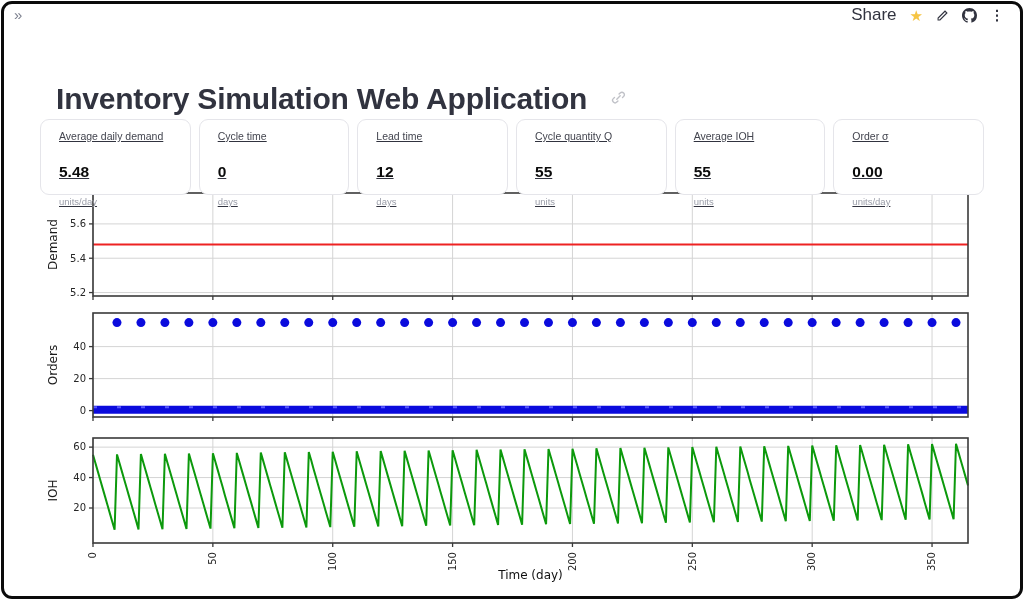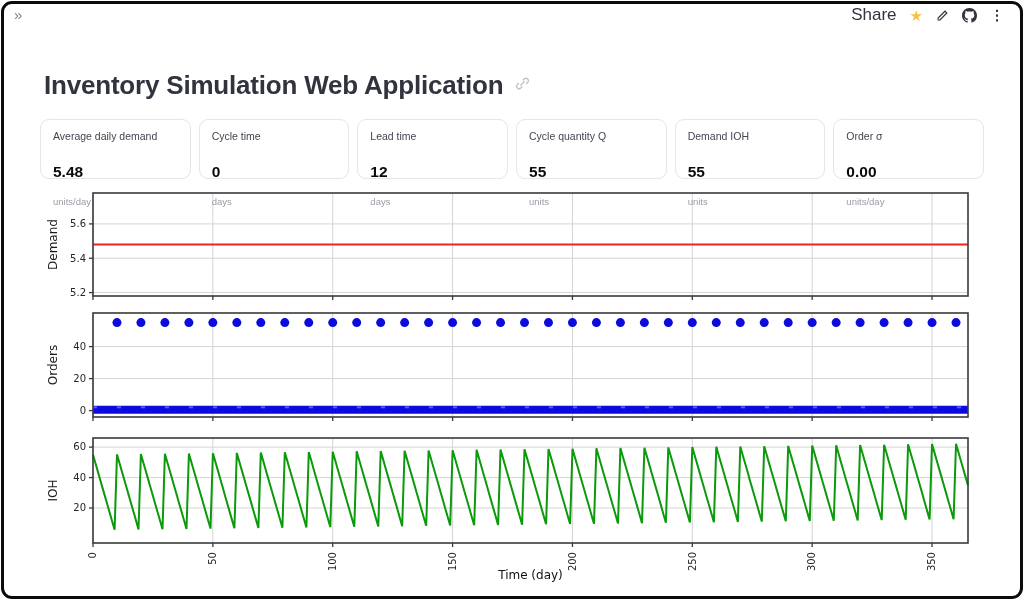--- a/index.html
+++ b/index.html
@@ -10,26 +10,26 @@
   
   .app-header{position:absolute;left:0;top:0;width:100%;height:30px;z-index:5;}
   .collapse{position:absolute;left:14px;top:6px;font-size:15px;color:#7d818f;cursor:pointer;}
   .hright{position:absolute;right:20px;top:6px;display:flex;align-items:center;gap:13px;height:18px;}
   .share{font-size:17px;color:#31333f;cursor:pointer;}
   .star{color:#f6c544;font-size:15px;line-height:15px;cursor:pointer;}
   .hicon{display:inline-flex;align-items:center;cursor:pointer;}
   .kebab{font-size:14px;color:#31333f;font-weight:bold;cursor:pointer;}
   
   .title-row{position:absolute;left:40px;top:66px;display:flex;align-items:center;gap:8px;z-index:5;}
-  h1{margin:4px;font-size:26px;font-weight:700;color:#31333f;letter-spacing:-0.2px;}
+  h1{margin:16px;font-size:30px;font-weight:700;color:#31333f;letter-spacing:-0.2px;}
   .linkicon{opacity:.55;}
   
   .metrics{position:absolute;left:40px;top:119px;width:944px;display:flex;gap:8px;z-index:5;}
   .card{flex:1;border:1px solid #e5e5ea;border-radius:9px;background:#fff;
-        padding:10px 14px 9px 12px;height:60px;box-sizing:border-box;}
+        padding:10px 14px 9px 18px;height:76px;box-sizing:border-box;text-decoration:underline;}
   .card .lbl{font-size:10.5px;color:#43454f;line-height:12px;}
   .card .val{font-size:15.5px;font-weight:700;color:#0b0b0b;margin-top:21px;line-height:17px;}
   .card .unit{font-size:9.5px;color:#9a9da8;margin-top:16px;line-height:11px;}
   
   #charts{position:absolute;left:0;top:0;z-index:2;}
   #charts text{font-family:"DejaVu Sans",sans-serif;}
 </style>
 </head>
 <body>
 
@@ -80,21 +80,21 @@
     <div class="lbl">Lead time</div>
     <div class="val">12</div>
     <div class="unit">days</div>
   </div>
   <div class="card">
     <div class="lbl">Cycle quantity Q</div>
     <div class="val">55</div>
     <div class="unit">units</div>
   </div>
   <div class="card">
-    <div class="lbl">Demand IOH</div>
+    <div class="lbl">Average IOH</div>
     <div class="val">55</div>
     <div class="unit">units</div>
   </div>
   <div class="card">
     <div class="lbl">Order σ</div>
     <div class="val">0.00</div>
     <div class="unit">units/day</div>
   </div>
 </div>
 

